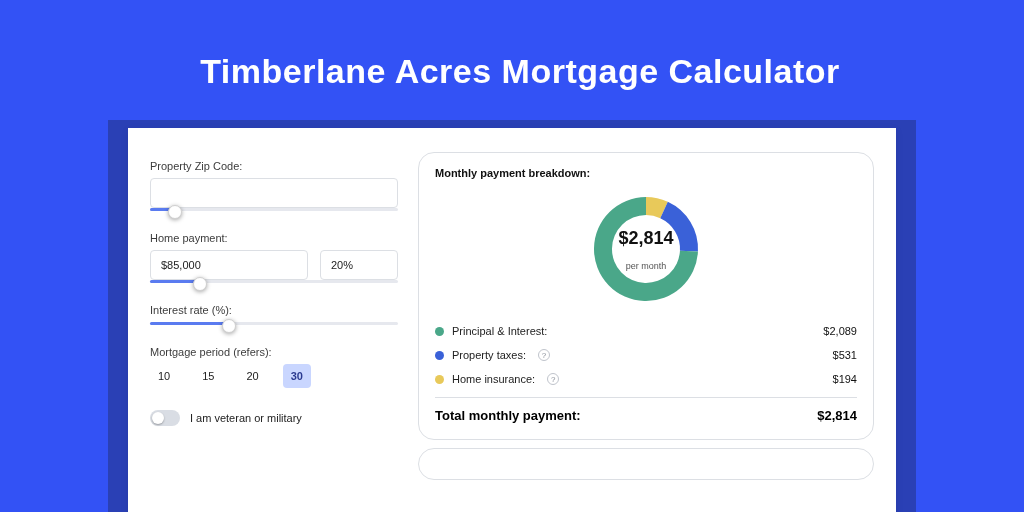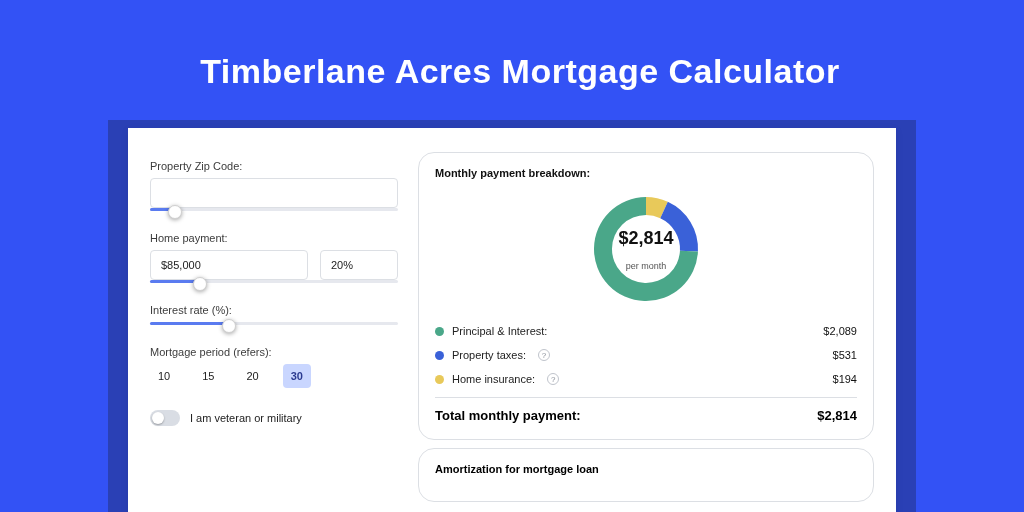--- a/index.html
+++ b/index.html
@@ -157,18 +157,17 @@
             </div>
           </div>
           <div class="hr"></div>
           <div class="total">
             <span>Total monthly payment:</span>
             <span>$2,814</span>
           </div>
         </div>
 
         <div class="panel">
-          <div class="amort-title">Amortization for mortgage loan</div>
         </div>
       </div>
     </div>
   </div>
 </div>
 
 </body></html>

